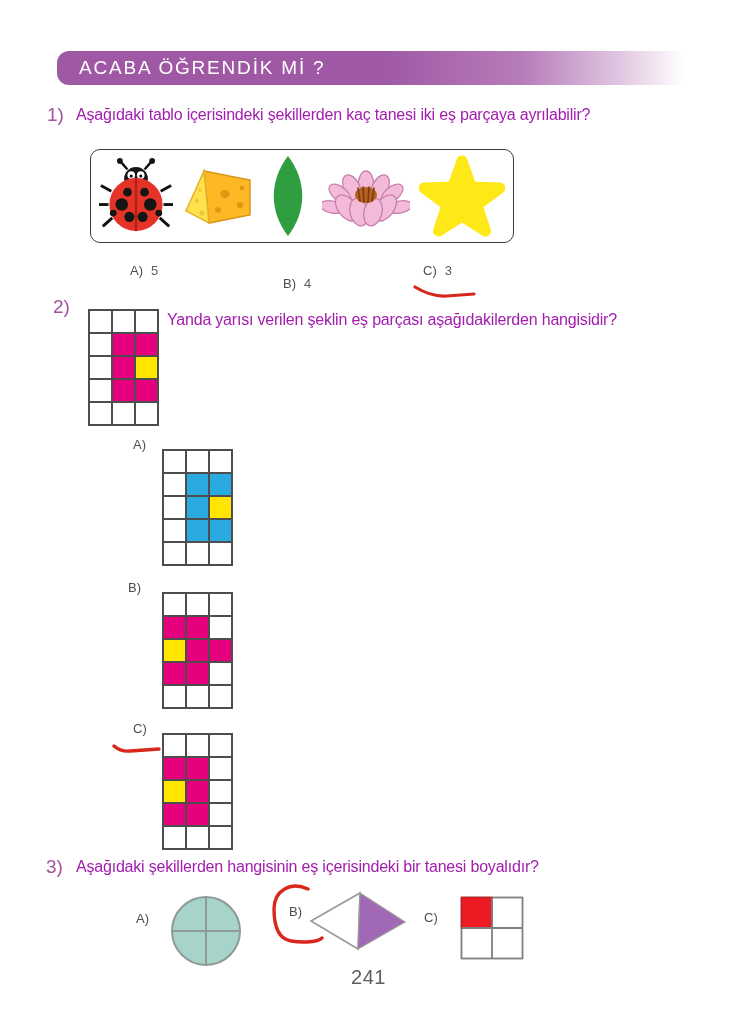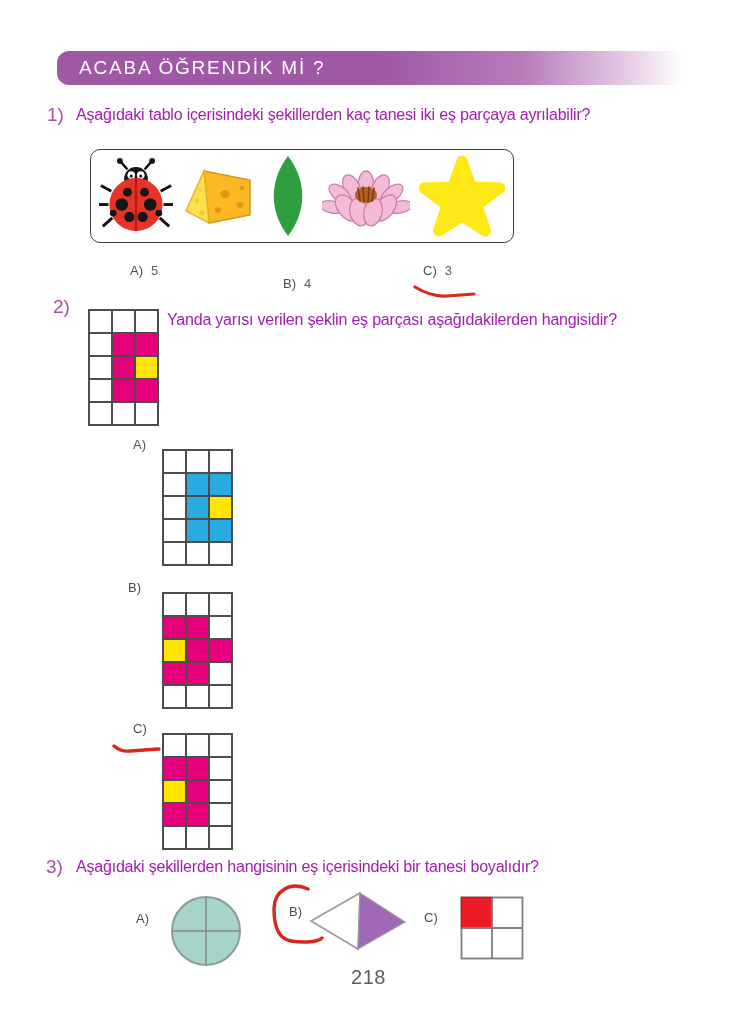--- a/index.html
+++ b/index.html
@@ -248,13 +248,13 @@
 </svg>
 
 <span class="opt-label" style="left:424px; top:910px;">C)</span>
 <svg class="abs" style="left:460px; top:896px;" width="64" height="64" viewBox="0 0 64 64">
   <rect x="1.5" y="1.5" width="61" height="61" fill="#ffffff" stroke="#7f7f7f" stroke-width="1.8"></rect>
   <rect x="1.5" y="1.5" width="30.5" height="30.5" fill="#ed1c24" stroke="#c8171d" stroke-width="1.5"></rect>
   <line x1="32" y1="1.5" x2="32" y2="62.5" stroke="#7f7f7f" stroke-width="1.8"></line>
   <line x1="1.5" y1="32" x2="62.5" y2="32" stroke="#7f7f7f" stroke-width="1.8"></line>
 </svg>
 
-<div id="footer-page">218</div>
+<div id="footer-page">241</div>
 
 </body></html>

